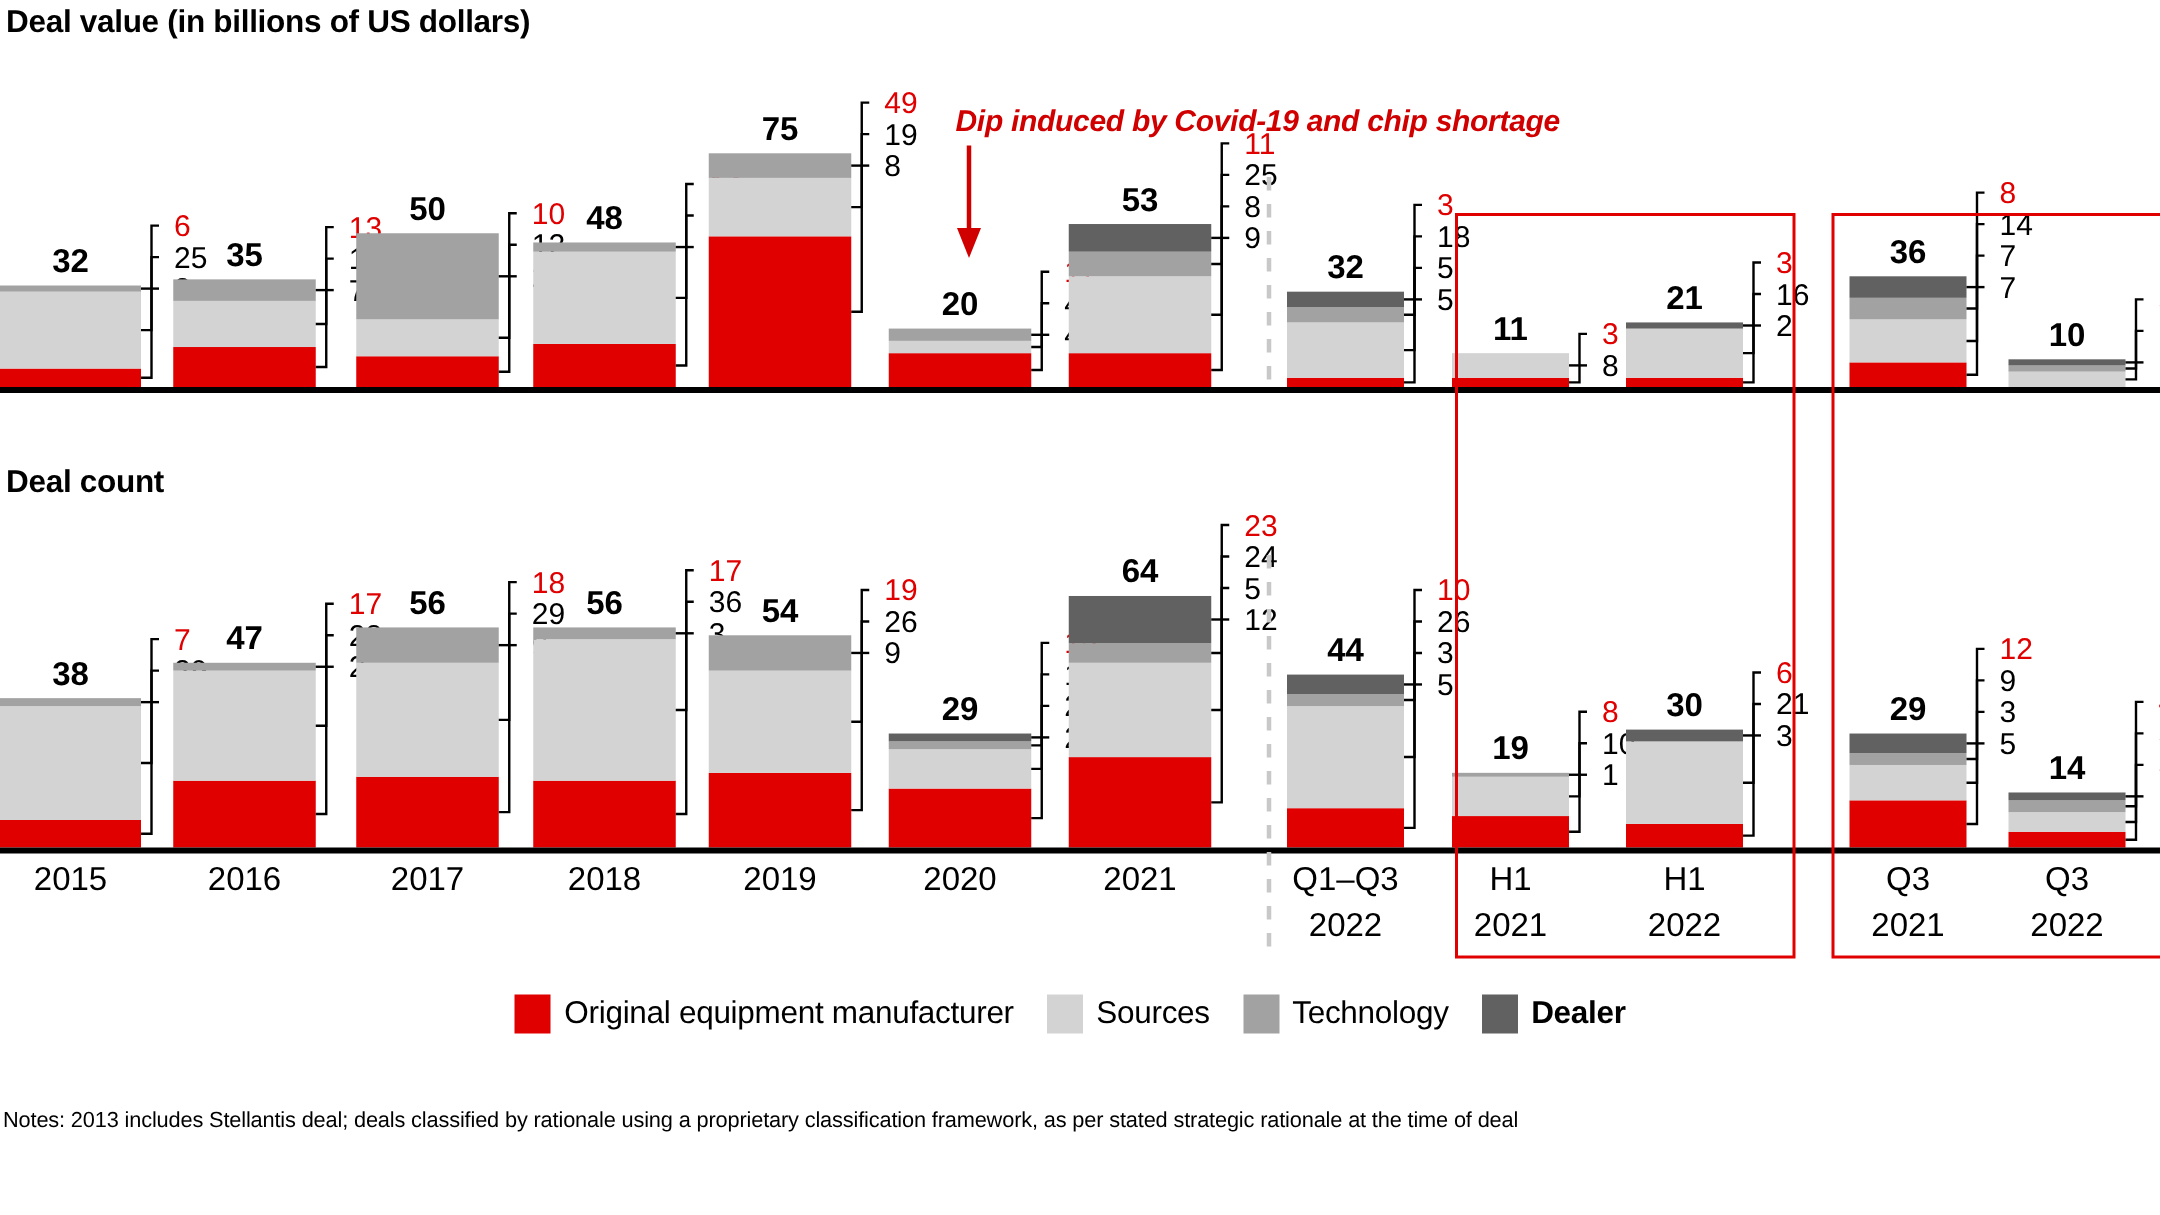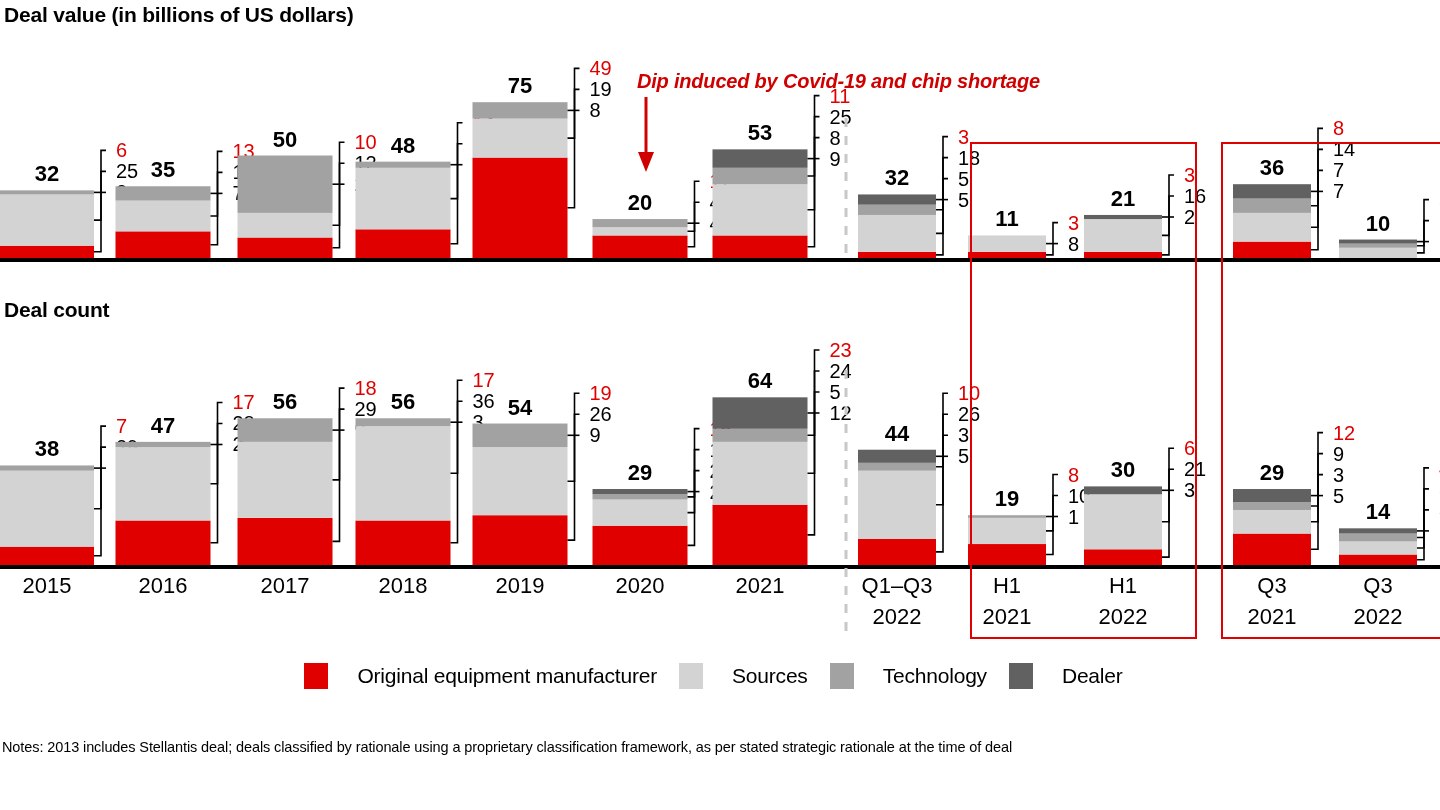--- a/index.html
+++ b/index.html
@@ -7,33 +7,33 @@
     width:1440px;height:810px;background:#ffffff;
     font-family:"Liberation Sans", sans-serif;
     color:#000000;overflow:hidden;position:relative;
   }
   #root{position:relative;width:1440px;height:810px;}
   .panel-title{
     position:absolute;font-weight:bold;font-size:21px;color:#000;
     letter-spacing:-0.2px;white-space:nowrap;
   }
   #title-value{left:4px;top:3px;}
-  #title-count{left:4px;top:298px;}
+  #title-count{left:4px;top:310px;}
   .annot{
     position:absolute;font-weight:bold;font-size:20px;color:#d10000;
     white-space:nowrap;letter-spacing:-0.2px;
   }
   #annot-dip{left:637px;top:70px;font-style:italic;}
   svg.chartsvg{position:absolute;left:0;top:0;width:1440px;height:810px;}
   .legend{
     position:absolute;left:0;top:663px;width:1440px;
     display:flex;justify-content:center;align-items:center;gap:0px;
   }
-  .legend-item{display:flex;align-items:center;margin-right:22px;gap:20px;}
-  .legend-item:last-child{margin-right:13px;}
+  .legend-item{display:flex;align-items:center;margin-right:22px;}
+  .legend-item:last-child{margin-right:13px;font-weight:bold;}
   .legend-swatch{width:24px;height:26px;margin-right:9px;display:inline-block;}
   .legend-label{font-size:21px;color:#000;white-space:nowrap;letter-spacing:-0.2px;}
   .footnotes{
     position:absolute;left:2px;top:738px;width:1436px;
     font-size:14.5px;line-height:19.5px;color:#000;letter-spacing:-0.1px;
   }
   .footnotes div{white-space:nowrap;}
 </style>
 </head>
 <body>

